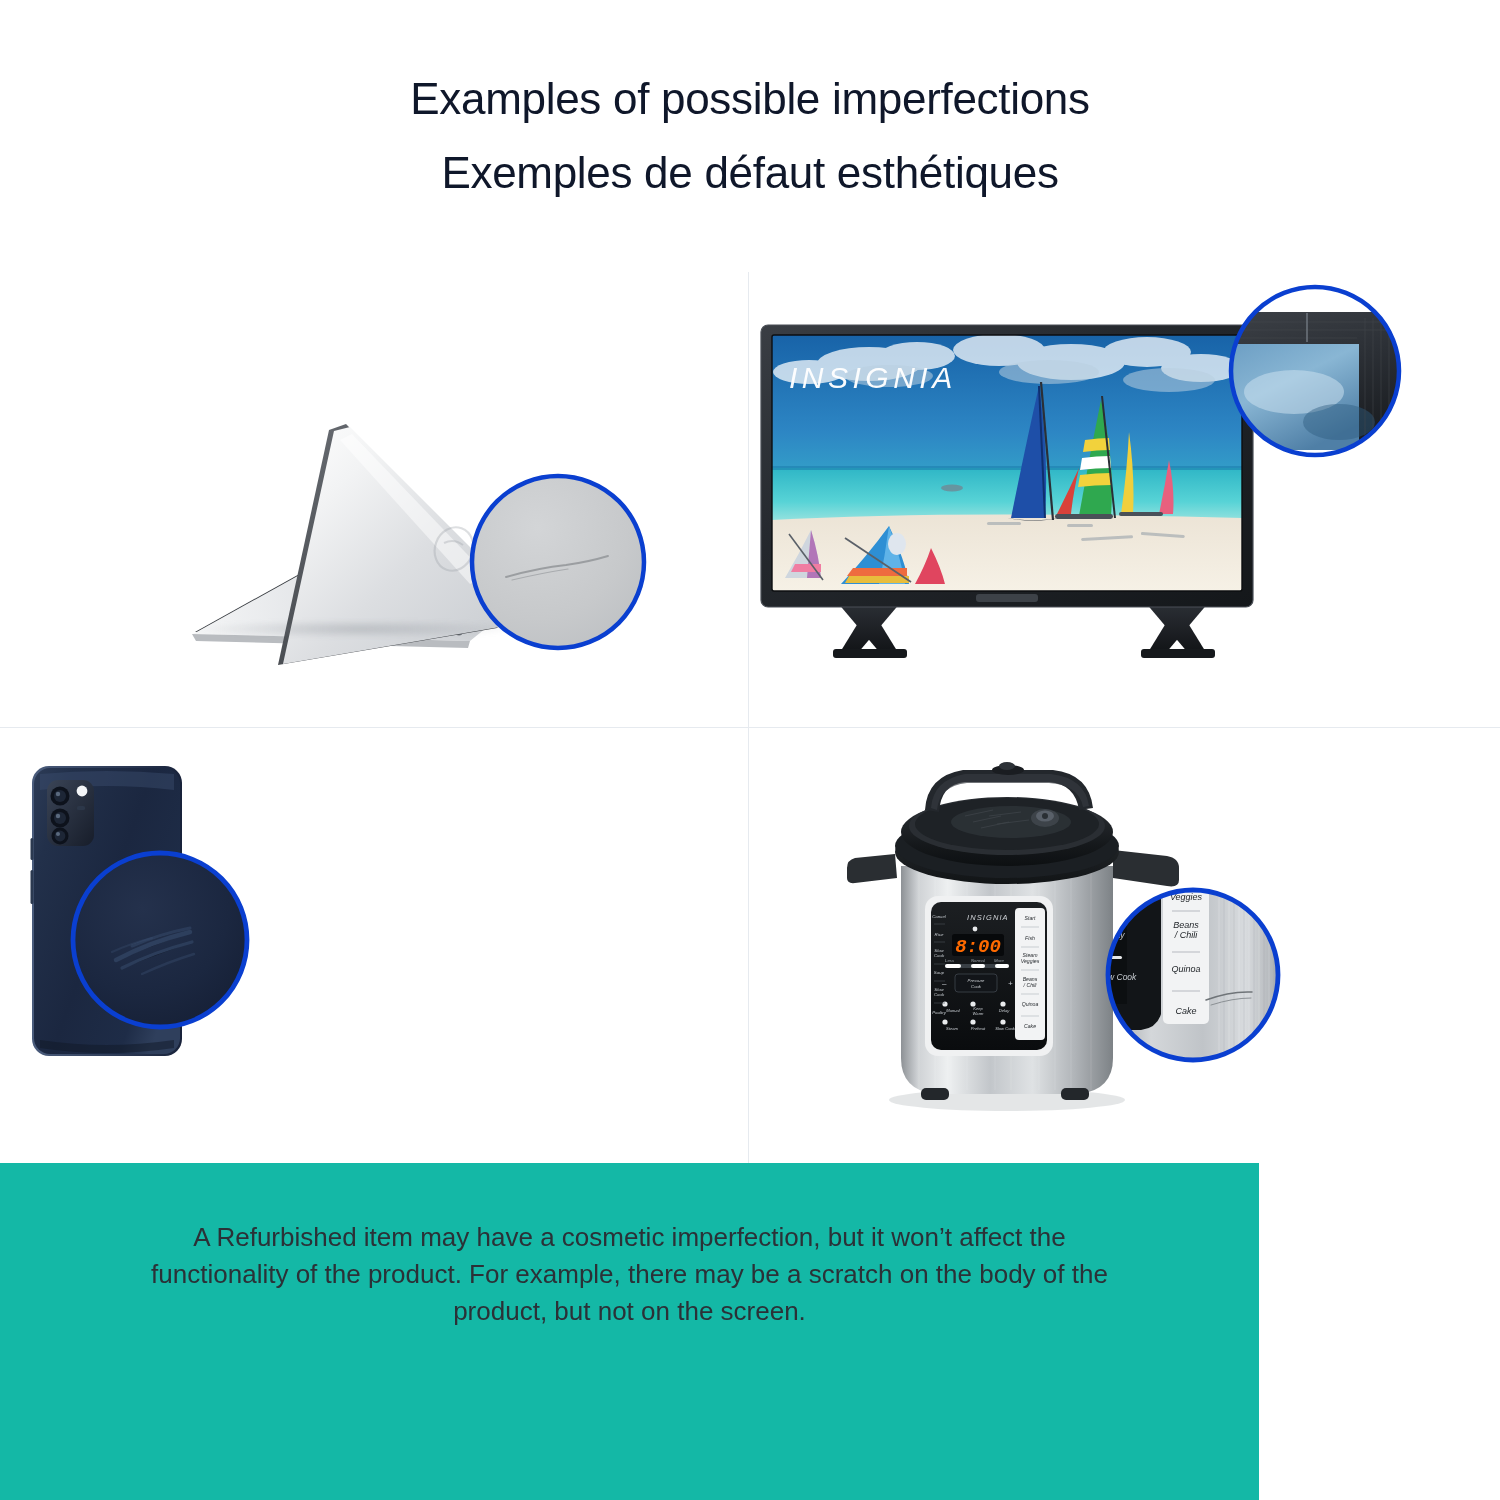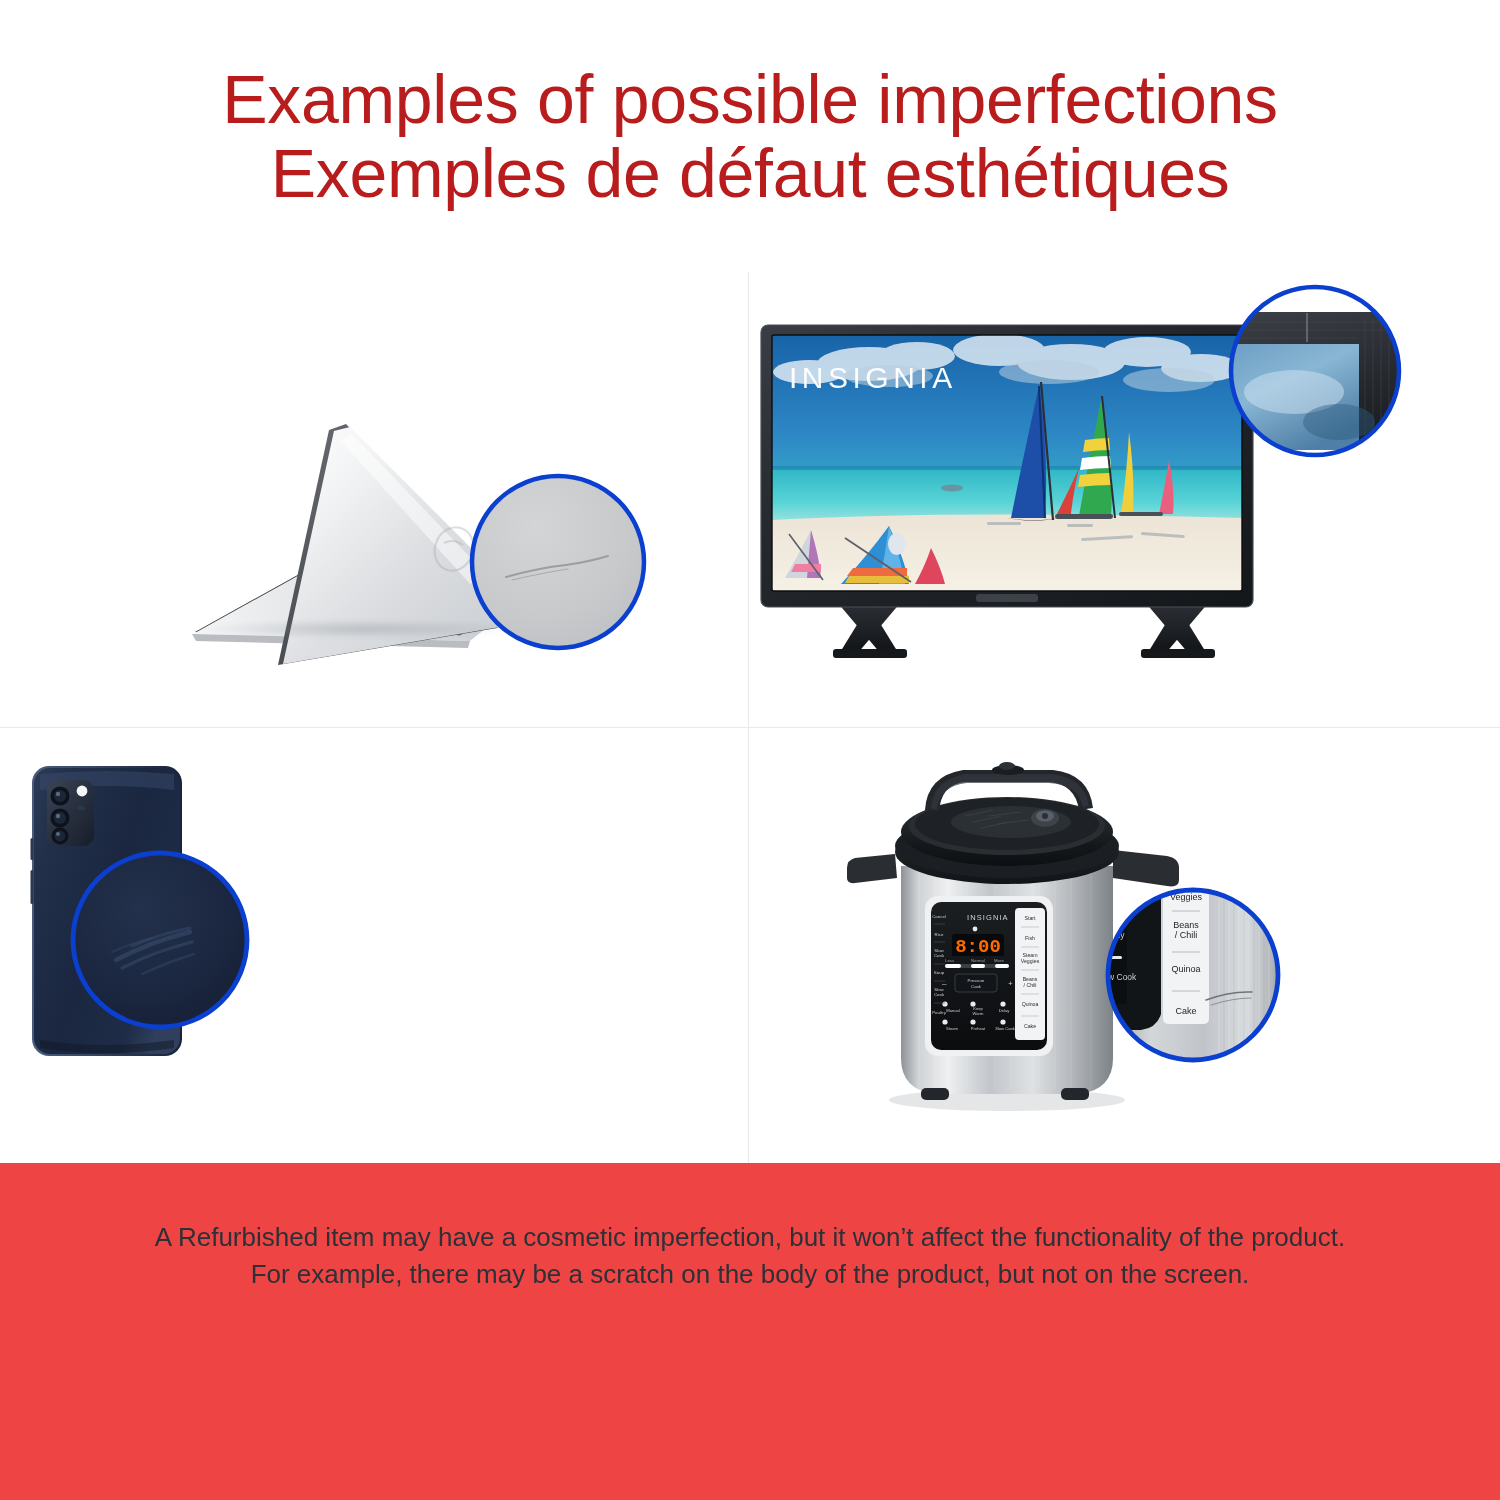--- a/index.html
+++ b/index.html
@@ -13,26 +13,26 @@
   }
   .page{position:absolute;inset:0;background:#fff;}
 
   
   .title-block{
     position:absolute;left:0;top:0;width:1500px;height:272px;
     display:flex;flex-direction:column;align-items:center;justify-content:flex-start;
     padding-top:62px;box-sizing:border-box;
   }
   .title-line{
-    font-size:68px;line-height:74px;font-weight:400;letter-spacing:-0.3px;
-    color:#b91c1c;white-space:nowrap;
+    font-size:44px;line-height:74px;font-weight:400;letter-spacing:-0.3px;
+    color:#0f172a;white-space:nowrap;
   }
 
   
-  .grid{position:absolute;left:0;top:272px;width:1440px;height:891px;}
+  .grid{position:absolute;left:0;top:272px;width:1440px;height:891px;font-style:italic;}
   .vdiv{position:absolute;left:748px;top:0;width:1px;height:908px;background:#e6eaef;}
   .hdiv{position:absolute;left:0;top:455px;width:1500px;height:1px;background:#e6eaef;}
   .cell{position:absolute;overflow:hidden;}
   .cell-tl{left:0;top:0;width:748px;height:455px;}
   .cell-tr{left:749px;top:0;width:751px;height:455px;}
   .cell-bl{left:0;top:456px;width:748px;height:452px;}
   .cell-br{left:749px;top:456px;width:751px;height:452px;}
 
   
   .laptop-wrap{position:absolute;left:0;top:0;width:748px;height:455px;}
@@ -46,22 +46,22 @@
   .tv-wrap{position:absolute;left:0;top:0;width:751px;height:455px;}
 
   
   .ph-wrap{position:absolute;left:0;top:0;width:748px;height:452px;}
 
   
   .ck-wrap{position:absolute;left:0;top:0;width:751px;height:452px;}
 
   
   .footer{
-    position:absolute;left:0;top:1163px;width:1500px;height:337px;
-    background:#ef4444;
+    position:absolute;left:0;top:1163px;width:1259px;height:337px;
+    background:#14b8a6;
     box-sizing:border-box;
     padding:56px 150px 0 150px;
   }
   .footer p{
     margin:0;text-align:center;color:#2b3137;
     font-size:26px;line-height:37px;font-weight:400;
   }
   .footer .p-en{margin-bottom:34px;}
   .footer .p-fr{}
 </style>

